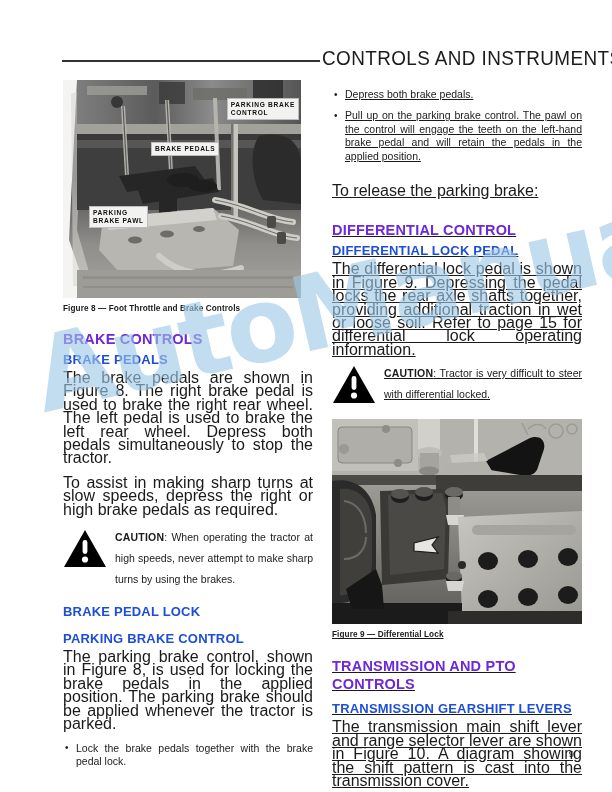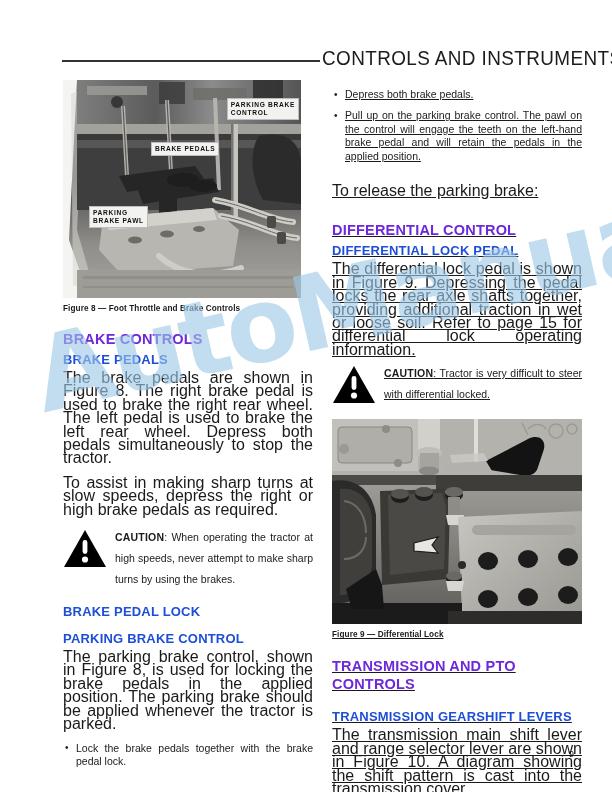--- a/index.html
+++ b/index.html
@@ -469,21 +469,21 @@
         <rect x="116" y="192" width="134" height="13" fill="#2d2c2a"></rect>
         <path d="M44,150 L50,166 L52,190 L20,190 L14,170 Z" fill="#161616"></path>
       </svg>
     </div>
 
     <div class="caption">Figure 9 —  Differential Lock</div>
 
     <div class="spacer-18"></div>
 
     <div class="h1" style="line-height:18px">TRANSMISSION AND PTO CONTROLS</div>
-    <div class="h2" style="margin-top:16px">TRANSMISSION GEARSHIFT LEVERS</div>
+    <div class="h2" style="margin-top:8px">TRANSMISSION GEARSHIFT LEVERS</div>
     <p class="body last">The transmission main shift lever and range selector lever are shown in Figure 10. A diagram showing the shift pattern is cast into the transmission cover.</p>
   </div>
 
   <div class="watermark">AutoManual</div>
 
   <div class="page-number">9</div>
 
 </div>
 
 </body></html>

